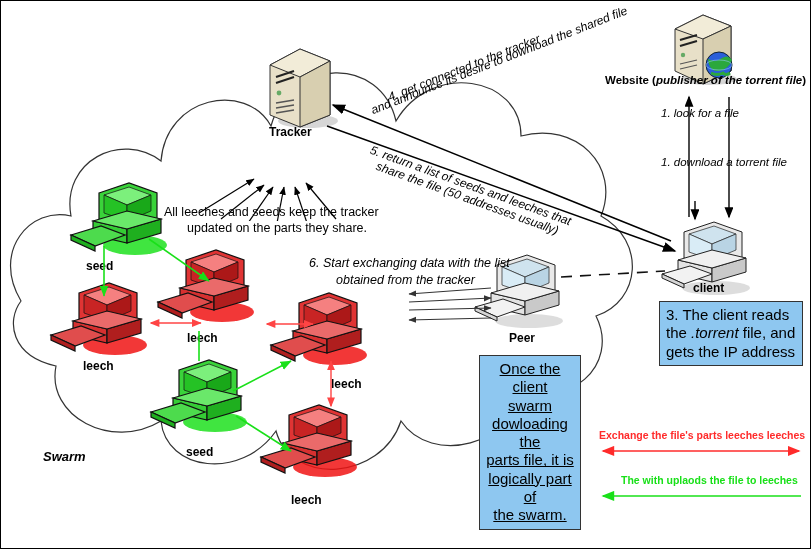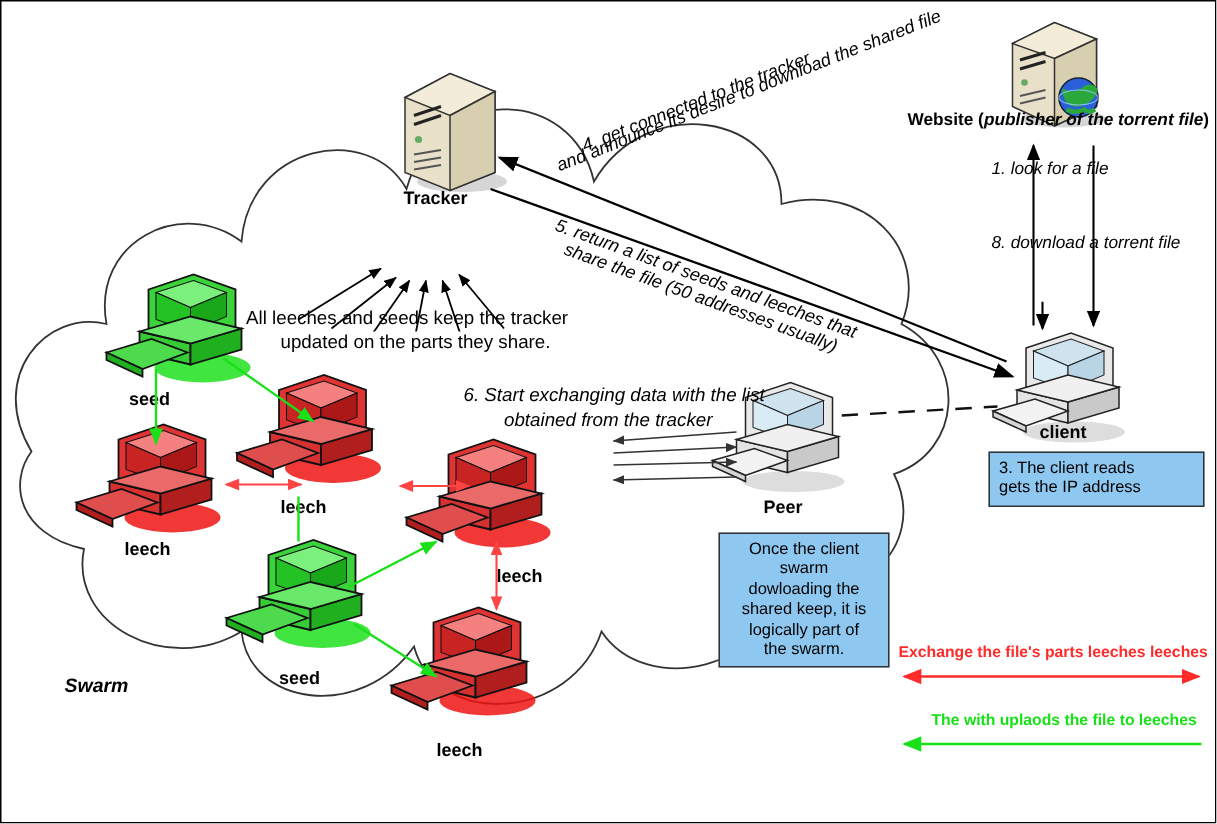--- a/index.html
+++ b/index.html
@@ -2,21 +2,21 @@
 <html><head>
 <meta charset="utf-8">
 <style>
   html,body{margin:0;padding:0;background:#fff;}
   body{width:811px;height:549px;font-family:"Liberation Sans",sans-serif;overflow:hidden;}
   #stage{position:relative;width:811px;height:549px;background:#fff;border:1px solid #000;box-sizing:border-box;overflow:hidden;}
   .abs{position:absolute;}
   .lbl{font-size:12px;font-weight:bold;color:#000;white-space:nowrap;}
   .note{font-size:12.5px;color:#000;white-space:nowrap;}
   .ital{font-style:italic;}
-  .cbox{border:1px solid #333;background:#8ec7f0;box-sizing:border-box;padding:4px 6px;font-size:11px;line-height:1.22;color:#000;text-align:center;}
+  .cbox{border:1px solid #333;background:#8ec7f0;box-sizing:border-box;padding:4px 6px;font-size:15px;line-height:1.22;color:#000;text-align:center;}
   .legend-text{font-size:10.5px;font-weight:bold;white-space:nowrap;}
   .red{color:#ff2b2b;}
   .green{color:#19e019;}
   svg{display:block;}
   .diag{position:absolute;white-space:nowrap;font-size:12px;font-style:italic;transform-origin:0 0;}
 </style>
 </head>
 <body>
 
 <div id="stage">
@@ -76,21 +76,21 @@
   <svg class="abs" style="left:650px;top:88px;" width="120" height="130">
     <defs>
       <marker id="ah" markerWidth="9" markerHeight="9" refX="7" refY="3.2" orient="auto">
         <path d="M0,0 L8,3.2 L0,6.4 z" fill="#000"></path>
       </marker>
     </defs>
     <line x1="38" y1="128" x2="38" y2="8" stroke="#000" stroke-width="1.4" marker-end="url(#ah)"></line>
     <line x1="78" y1="8" x2="78" y2="128" stroke="#000" stroke-width="1.4" marker-end="url(#ah)"></line>
   </svg>
   <div class="abs note ital" style="left:660px;top:106px;font-size:11.5px;">1. look for a file</div>
-  <div class="abs note ital" style="left:660px;top:155px;font-size:11.5px;">8. download a torrent file</div>
+  <div class="abs note ital" style="left:660px;top:155px;font-size:11.5px;">1. download a torrent file</div>
 
   <svg class="abs" style="left:680px;top:200px;" width="40" height="26">
     <line x1="14" y1="0" x2="14" y2="18" stroke="#000" stroke-width="1.4" marker-end="url(#ah)"></line>
   </svg>
 
   <svg class="abs" style="left:655px;top:215px;" width="110" height="85">
     <ellipse cx="60" cy="72" rx="34" ry="7" fill="#bbb" opacity=".5"></ellipse>
     <polygon points="28,16 58,6 86,16 86,42 56,52 28,42" fill="#e9e9e9" stroke="#222" stroke-width="1"></polygon>
     <polygon points="33,18 58,10 80,18 56,28" fill="#cfe3ee" stroke="#222" stroke-width=".7"></polygon>
     <polygon points="33,18 56,28 56,44 33,36" fill="#d9ecf6" stroke="#222" stroke-width=".7"></polygon>
@@ -98,20 +98,21 @@
     <polygon points="22,44 56,52 56,66 22,58" fill="#e3e3e3" stroke="#222" stroke-width="1"></polygon>
     <polygon points="56,52 90,42 90,56 56,66" fill="#c9c9c9" stroke="#222" stroke-width="1"></polygon>
     <polygon points="22,44 56,34 90,42 56,52" fill="#f0f0f0" stroke="#222" stroke-width="1"></polygon>
     <polygon points="6,58 34,50 56,58 28,68" fill="#f2f2f2" stroke="#222" stroke-width="1"></polygon>
     <polygon points="6,58 28,68 28,72 6,62" fill="#d5d5d5" stroke="#222" stroke-width="1"></polygon>
   </svg>
   <div class="abs lbl" style="left:692px;top:280px;">client</div>
 
   <div class="abs cbox" style="left:658px;top:300px;width:144px;text-align:left;">
     <div>3. The client reads</div>
+    <div><span>the </span><span class="ital">.torrent</span><span> file, and</span></div>
     <div>gets the IP address</div>
   </div>
 
   <svg class="abs" style="left:150px;top:90px;" width="540" height="180">
     <defs>
       <marker id="ah2" markerWidth="10" markerHeight="10" refX="8" refY="3.4" orient="auto">
         <path d="M0,0 L9,3.4 L0,6.8 z" fill="#000"></path>
       </marker>
     </defs>
     <line x1="520" y1="150" x2="182" y2="14" stroke="#000" stroke-width="1.5" marker-end="url(#ah2)"></line>
@@ -246,25 +247,25 @@
 
     <line x1="290" y1="205" x2="290" y2="160" stroke="#ff4444" stroke-width="1.4" marker-end="url(#rah)" marker-start="url(#rahs)"></line>
 
     <line x1="158" y1="160" x2="158" y2="130" stroke="#19e019" stroke-width="1.6"></line>
 
     <line x1="192" y1="190" x2="250" y2="160" stroke="#19e019" stroke-width="1.6" marker-end="url(#gah)"></line>
 
     <line x1="195" y1="215" x2="250" y2="250" stroke="#19e019" stroke-width="1.6" marker-end="url(#gah)"></line>
   </svg>
 
-  <div class="abs cbox" style="left:478px;top:354px;width:114px;">
+  <div class="abs cbox" style="left:478px;top:354px;width:102px;text-decoration:underline;">
     <div>Once the client</div>
     <div>swarm</div>
     <div>dowloading the</div>
-    <div>shared keep, it is</div>
+    <div>parts file, it is</div>
     <div>logically part of</div>
     <div>the swarm.</div>
   </div>
 
   <svg class="abs" style="left:468px;top:248px;" width="110" height="90">
     <ellipse cx="60" cy="72" rx="34" ry="7" fill="#bbb" opacity=".5"></ellipse>
     <polygon points="28,16 58,6 86,16 86,42 56,52 28,42" fill="#e9e9e9" stroke="#222" stroke-width="1"></polygon>
     <polygon points="33,18 58,10 80,18 56,28" fill="#cfe3ee" stroke="#222" stroke-width=".7"></polygon>
     <polygon points="33,18 56,28 56,44 33,36" fill="#d9ecf6" stroke="#222" stroke-width=".7"></polygon>
     <polygon points="56,28 80,18 80,34 56,44" fill="#b9d4e4" stroke="#222" stroke-width=".7"></polygon>

